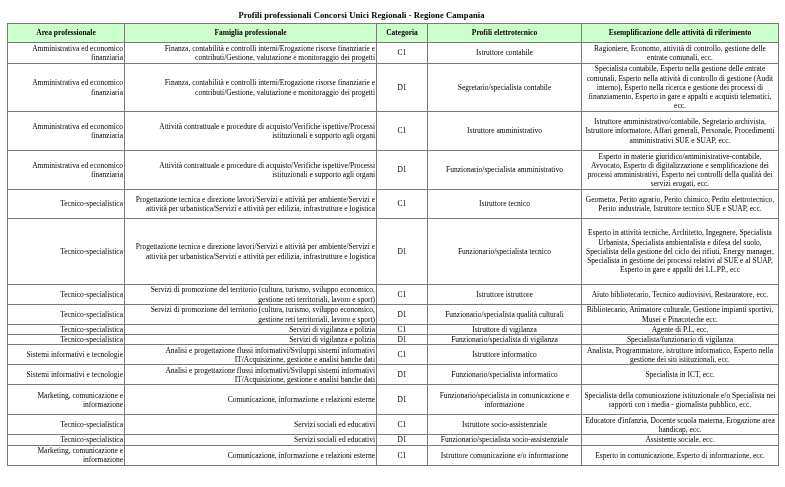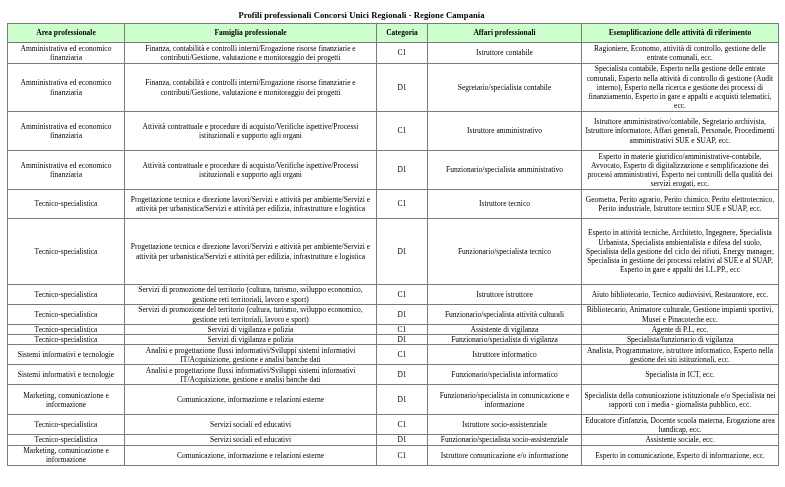--- a/index.html
+++ b/index.html
@@ -7,21 +7,21 @@
          font-family: "Liberation Serif", "DejaVu Serif", serif; color: #000; }
   .title { position: absolute; top: 10px; left: 0; width: 723px; text-align: center;
            font-size: 8.6px; font-weight: bold; letter-spacing: 0.05px; }
   table { position: absolute; top: 23px; left: 7px; border-collapse: collapse;
           table-layout: fixed; width: 771px; }
   col.c1 { width: 117px; } col.c2 { width: 252px; } col.c3 { width: 51px; }
   col.c4 { width: 154px; } col.c5 { width: 197px; }
   th, td { border: 1px solid #7a7a7a; font-size: 7.5px; line-height: 9.2px;
            padding: 0 1px; vertical-align: middle; overflow: hidden; }
   th { background: #ccffcc; font-weight: bold; height: 18px; text-align: center; }
-  td.l { text-align: center; }
+  td.l { text-align: right; }
   td.c { text-align: center; }
   tr.r1 td { height: 20px; }
   tr.r2 td { height: 47px; }
   tr.r3 td { height: 38px; }
   tr.r4 td { height: 38px; }
   tr.r5 td { height: 28px; }
   tr.r6 td { height: 65px; }
   tr.r7 td { height: 19px; }
   tr.r8 td { height: 19px; }
   tr.r9 td { height: 9px; }
@@ -44,21 +44,21 @@
       <col class="c2">
       <col class="c3">
       <col class="c4">
       <col class="c5">
   </colgroup>
   <thead>
     <tr>
       <th>Area professionale</th>
       <th>Famiglia professionale</th>
       <th>Categoria</th>
-      <th>Affari professionali</th>
+      <th>Profili elettrotecnico</th>
       <th>Esemplificazione delle attività di riferimento</th>
     </tr>
   </thead>
   <tbody id="tbody">
       <tr class="r1">
         <td class="l">Amministrativa ed economico finanziaria</td>
         <td class="l">Finanza, contabilità e controlli interni/Erogazione risorse finanziarie e contributi/Gestione, valutazione e monitoraggio dei progetti</td>
         <td class="c">C1</td>
         <td class="c">Istruttore contabile</td>
         <td class="c">Ragioniere, Economo, attività di controllo, gestione delle entrate comunali, ecc.</td>
@@ -102,28 +102,28 @@
         <td class="l">Tecnico-specialistica</td>
         <td class="l">Servizi di promozione del territorio (cultura, turismo, sviluppo economico, gestione reti territoriali, lavoro  e sport)</td>
         <td class="c">C1</td>
         <td class="c">Istruttore istruttore</td>
         <td class="c">Aiuto bibliotecario, Tecnico audiovisivi, Restauratore, ecc.</td>
       </tr>
       <tr class="r8">
         <td class="l">Tecnico-specialistica</td>
         <td class="l">Servizi di promozione del territorio (cultura, turismo, sviluppo economico, gestione reti territoriali, lavoro e sport)</td>
         <td class="c">D1</td>
-        <td class="c">Funzionario/specialista attività culturali</td>
+        <td class="c">Funzionario/specialista qualità culturali</td>
         <td class="c">Bibliotecario, Animatore culturale, Gestione impianti sportivi, Musei e Pinacoteche ecc.</td>
       </tr>
       <tr class="r9">
         <td class="l">Tecnico-specialistica</td>
         <td class="l">Servizi di vigilanza e polizia</td>
         <td class="c">C1</td>
-        <td class="c">Assistente di vigilanza</td>
+        <td class="c">Istruttore di vigilanza</td>
         <td class="c">Agente di P.L, ecc.</td>
       </tr>
       <tr class="r10">
         <td class="l">Tecnico-specialistica</td>
         <td class="l">Servizi di vigilanza e polizia</td>
         <td class="c">D1</td>
         <td class="c">Funzionario/specialista di vigilanza</td>
         <td class="c">Specialista/funzionario di vigilanza</td>
       </tr>
       <tr class="r11">

